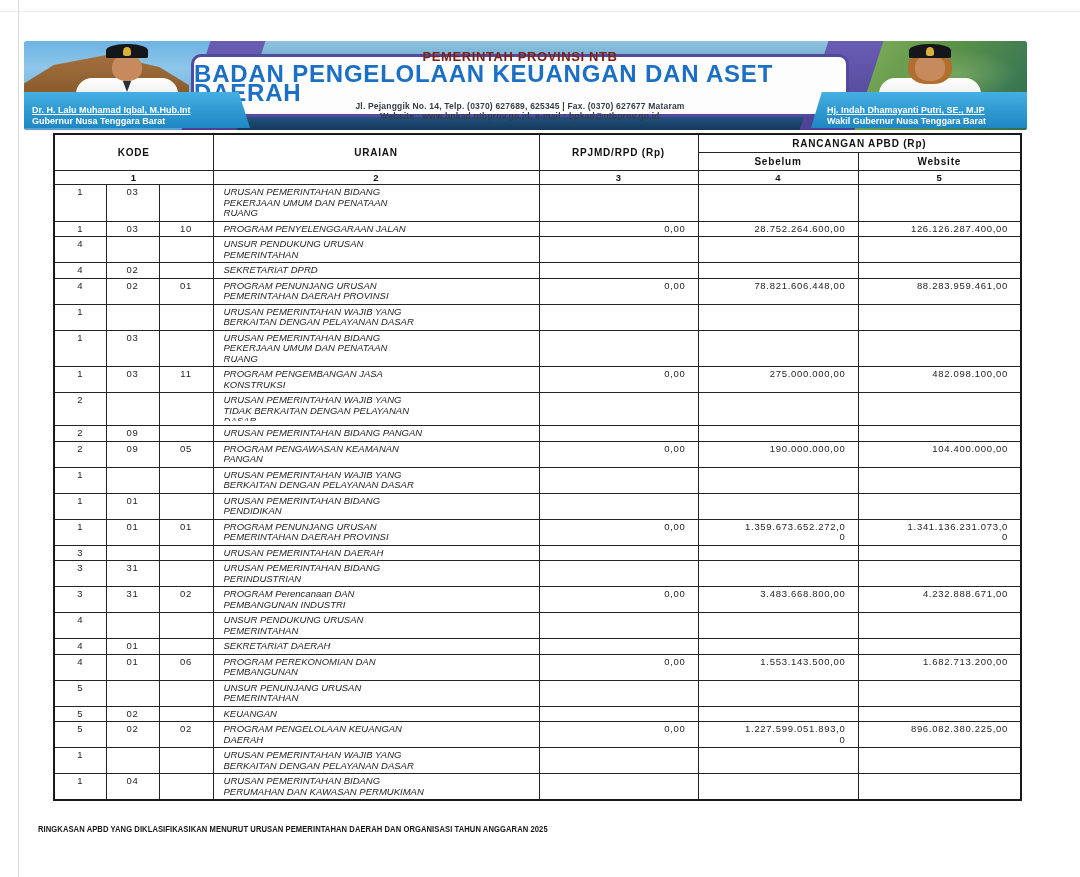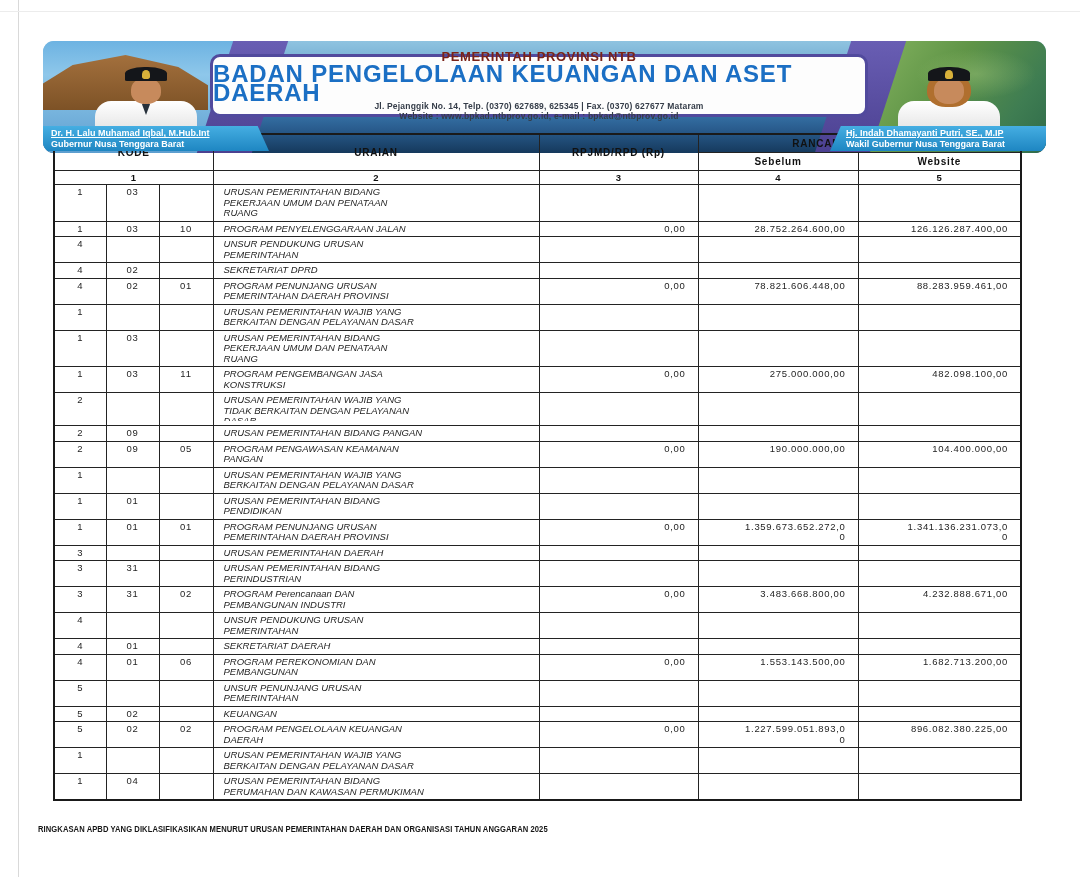--- a/index.html
+++ b/index.html
@@ -3,21 +3,21 @@
 <meta charset="utf-8">
 <style>
   html,body{margin:0;padding:0;background:#fff;}
   .page{position:relative;width:1080px;height:877px;background:#ffffff;overflow:hidden;
         font-family:"Liberation Sans",sans-serif;}
   
   .scan-v{position:absolute;left:18px;top:0;width:1px;height:877px;background:#d9d9d9;}
   .scan-h{position:absolute;left:0;top:11px;width:1080px;height:1px;background:#ececec;}
 
   
-  .banner{position:absolute;left:43px;top:41px;width:1003px;height:112px;border-radius:11px;
+  .banner{position:absolute;left:24px;top:41px;width:1003px;height:89px;border-radius:3px;
           background:linear-gradient(180deg,#8fc3e0 0%,#5d9cc8 38%,#3c7db2 58%,#2a5d8f 78%,#15395c 100%);
           overflow:hidden;}
   .photo{position:absolute;top:0;height:100%;}
   .photo-left{left:0;width:200px;background:linear-gradient(180deg,#6db3e2 0%,#8ec7ea 30%,#5d9ecf 100%);}
   .photo-right{right:0;width:195px;background:linear-gradient(125deg,#8cb964 0%,#5f9447 45%,#3f7d52 78%,#2f6b4a 100%);}
   .hut{position:absolute;left:0;top:14px;width:165px;height:55px;
        background:linear-gradient(180deg,#a3703d,#7d5226);
        clip-path:polygon(0 52%,18% 18%,50% 0,82% 22%,100% 55%,100% 100%,0 100%);}
   .field-light{position:absolute;right:10px;top:8px;width:120px;height:50px;border-radius:50%;
        background:radial-gradient(closest-side,#b9d98a55,#b9d98a00);}
@@ -43,21 +43,21 @@
   .p-face{position:absolute;bottom:27px;left:50%;transform:translateX(-50%);width:30px;height:26px;
           background:#c78a5c;border-radius:45%;}
   .p-hijab{position:absolute;bottom:24px;left:50%;transform:translateX(-50%);width:44px;height:35px;
            background:#b06f2e;border-radius:50% 50% 42% 42%;}
   .p-cap{position:absolute;bottom:50px;left:50%;transform:translateX(-50%);width:42px;height:14px;
          background:#14161a;border-radius:46% 46% 8% 8%;}
   .p-emblem{position:absolute;bottom:52px;left:50%;transform:translateX(-50%);width:8px;height:9px;
             background:#d8b13a;border-radius:50% 50% 30% 30%;}
 
   .caption{position:absolute;bottom:2px;height:23px;z-index:4;color:#fff;font-size:9px;
-           font-weight:bold;line-height:10.5px;padding:2px 0 0 8px;
+           font-weight:bold;line-height:10.5px;padding:13px 0 0 8px;
            background:linear-gradient(180deg,#45aee2,#1e86c2);}
   .caption-left{left:0;width:218px;clip-path:polygon(0 0,95% 0,100% 100%,0 100%);}
   .caption-right{right:0;width:200px;clip-path:polygon(5% 0,100% 0,100% 100%,0 100%);padding-left:16px;}
   .cap-name{text-decoration:underline;white-space:nowrap;}
   .cap-title{white-space:nowrap;}
 
   
   table.doc{position:absolute;left:53px;top:133px;width:967px;border-collapse:collapse;
             table-layout:fixed;border:2px solid #1a1a1a;}
   table.doc th,table.doc td{border:1.5px solid #232323;}

